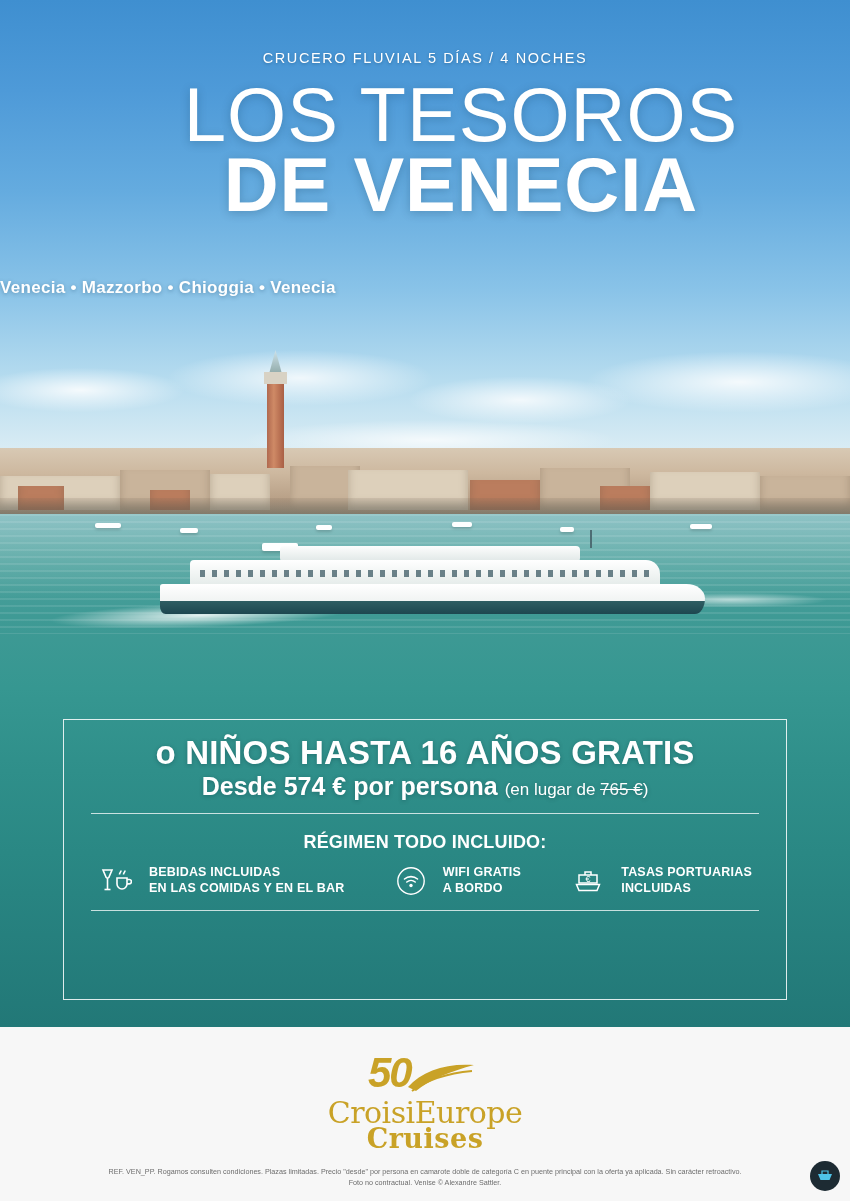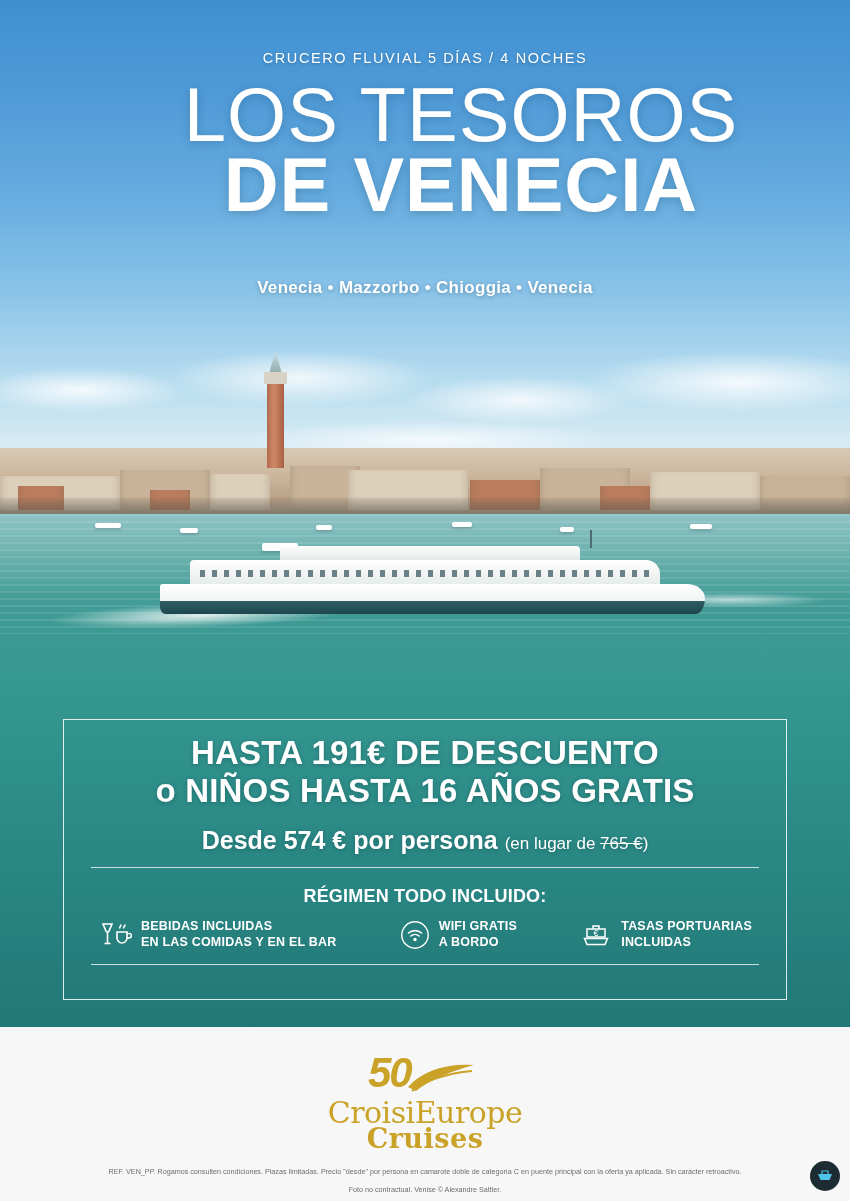--- a/index.html
+++ b/index.html
@@ -228,21 +228,20 @@
     font-weight: 300;
     letter-spacing: 1px;
     text-shadow: 0 2px 10px rgba(10,50,80,0.25);
     padding-left: 36px;
   }
   .title .l2 { display: block; font-weight: bold; }
   .route {
     position: absolute;
     left: 0; top: 278px;
     width: 850px;
-    text-align: center;
     color: #ffffff;
     font-size: 17px;
     font-weight: 600;
     letter-spacing: 0.3px;
     text-shadow: 0 1px 4px rgba(10,50,80,0.35);
   }
 
   
   .offer {
     position: absolute;
@@ -266,21 +265,21 @@
     text-shadow: 0 1px 4px rgba(0,40,50,0.3);
   }
   .offer-l2 {
     font-size: 33px;
     font-weight: 600;
     letter-spacing: 0.2px;
     line-height: 1.15;
     text-shadow: 0 1px 4px rgba(0,40,50,0.3);
   }
   .offer-price {
-    margin-top: 16px;
+    margin-top: 0;
     font-size: 25px;
     font-weight: 700;
     text-shadow: 0 1px 4px rgba(0,40,50,0.3);
   }
   .offer-price .old {
     font-size: 17px;
     font-weight: 400;
   }
   .offer-price .old .strike {
     text-decoration: line-through;
@@ -303,21 +302,21 @@
   .perks {
     margin-top: 12px;
     display: flex;
     justify-content: space-between;
     padding: 0 34px 0 34px;
     box-sizing: border-box;
   }
   .perk {
     display: flex;
     align-items: center;
-    gap: 9px;
+    gap: 17px;
   }
   .perk .txt {
     font-size: 12.5px;
     font-weight: 700;
     line-height: 1.25;
     letter-spacing: 0.2px;
     text-transform: uppercase;
   }
   .perk .txt span { display: block; }
   .perk svg { display: block; }
@@ -395,21 +394,21 @@
   }
   .legal {
     position: absolute;
     left: 0; top: 140px;
     width: 850px;
     text-align: center;
     color: #6d6d6d;
     font-size: 7.2px;
     line-height: 1.5;
   }
-  .legal .l2 { display: block; margin-top: 7px; }
+  .legal .l2 { display: block; }
 
   .corner-badge {
     position: absolute;
     right: 10px;
     bottom: 10px;
     width: 30px;
     height: 30px;
     border-radius: 50%;
     background: #1d2b33;
     display: flex;
@@ -468,21 +467,20 @@
     <div class="kicker">CRUCERO FLUVIAL 5 DÍAS / 4 NOCHES</div>
     <div class="title">
       <span class="l1">LOS TESOROS</span>
       <span class="l2">DE VENECIA</span>
     </div>
     <div class="route">Venecia • Mazzorbo • Chioggia • Venecia</div>
   </div>
 
   <div class="offer">
     <div class="offer-main">
-      <div class="offer-l1">HASTA 191€ DE DESCUENTO</div>
       <div class="offer-l2">o NIÑOS HASTA 16 AÑOS GRATIS</div>
       <div class="offer-price">
         <span>Desde 574 € por persona</span>
         <span class="old"><span>(en lugar de </span><span class="strike">765 €</span><span>)</span></span>
       </div>
     </div>
 
     <div class="offer-sep"></div>
 
     <div class="regimen">RÉGIMEN TODO INCLUIDO:</div>

